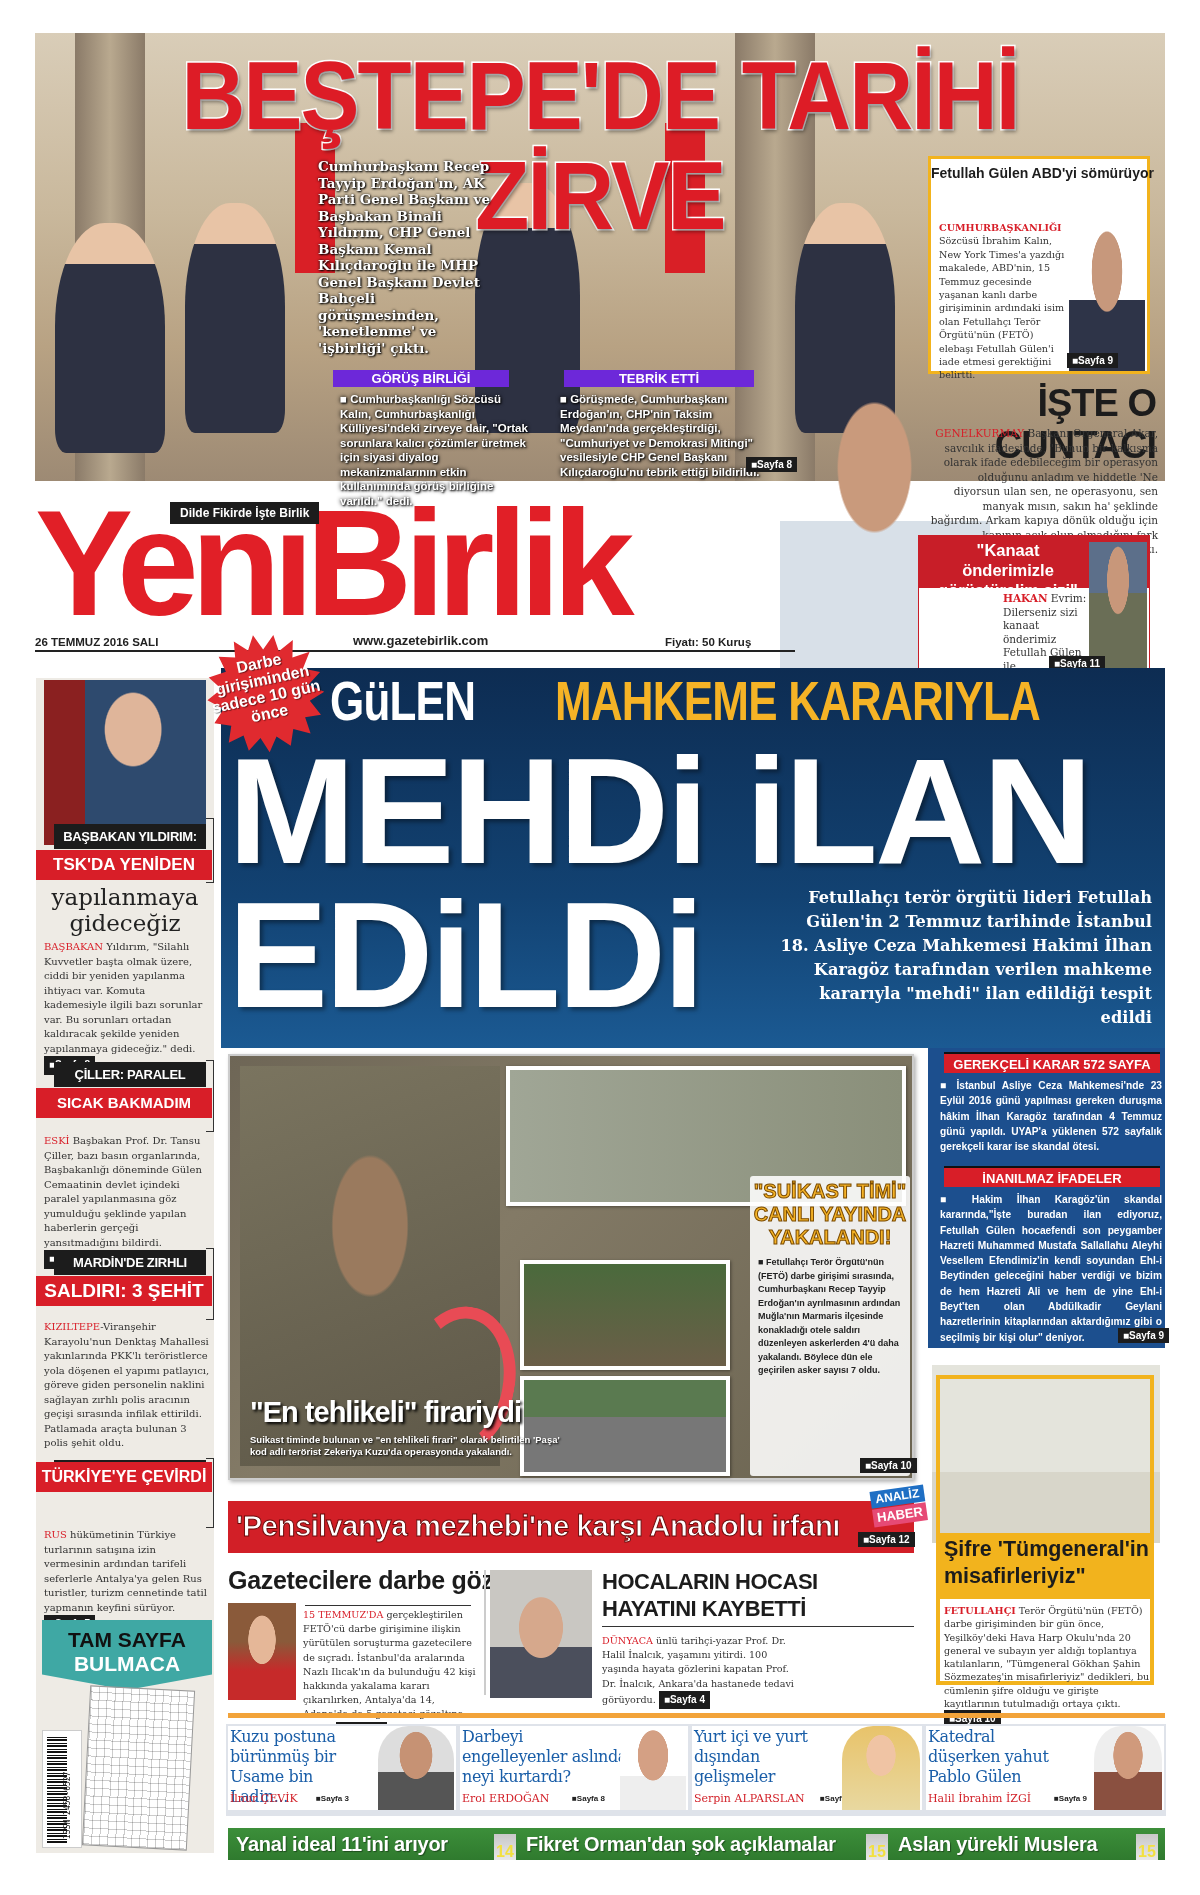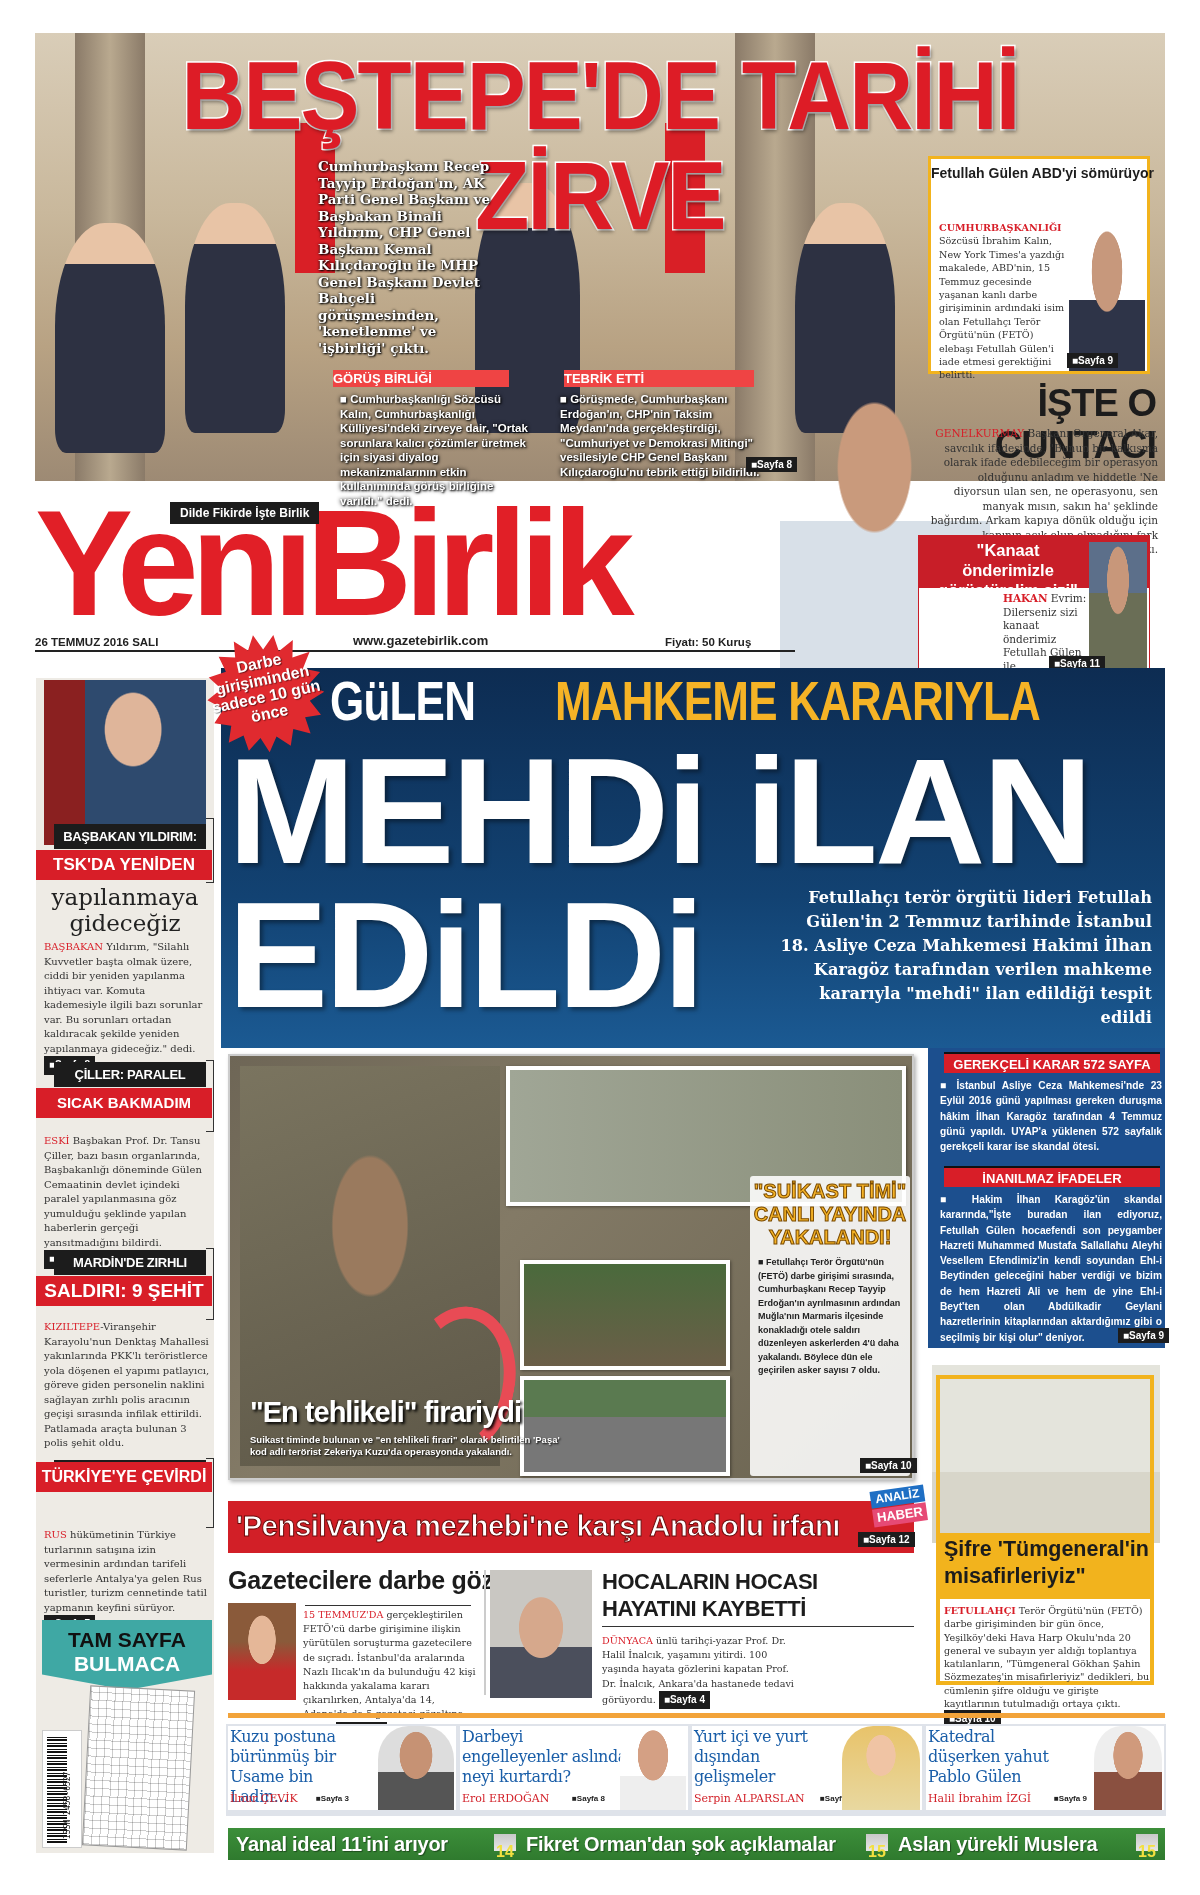--- a/index.html
+++ b/index.html
@@ -8,21 +8,21 @@
 .sayfa{display:inline-block;background:#1c1c1c;color:#fff;font-weight:bold;font-size:10px;padding:2px 5px;font-family:"Liberation Sans",sans-serif;white-space:nowrap}
 .sayfa::before{content:"\25A0 ";}
 .red{color:#d81e28}
 
 #top-band{left:35px;top:33px;width:1130px;height:448px;background:linear-gradient(180deg,#d9cdb8 0%,#c9b89c 40%,#b8a283 70%,#9d8a74 100%);overflow:hidden}
 .curtain{position:absolute;top:0;height:448px;background:linear-gradient(90deg,#8a7a68,#b9a98f,#8a7a68)}
 .person{position:absolute;border-radius:45% 45% 10% 10%;background:linear-gradient(180deg,#e8c4a6 0 18%,#2d3142 18% 100%)}
 .flag{position:absolute;background:#d91f26}
 #main-title{left:40px;top:46px;width:1120px;height:100px;font-family:"Liberation Sans",sans-serif;font-weight:900;font-size:96px;line-height:100px;color:#dd1c26;text-align:center;letter-spacing:-2px;-webkit-text-stroke:3px #fff;paint-order:stroke fill;transform:scaleX(0.92);text-shadow:2px 3px 4px rgba(0,0,0,.4)}
 #summit-caption{left:318px;top:158px;width:178px;font-family:"DejaVu Serif",serif;font-weight:bold;font-size:13.5px;line-height:16.5px;color:#fff;text-shadow:1px 1px 2px #000,0 0 3px #000}
-.subhead-bar{position:absolute;height:17px;background:#ef4444;color:#fff;font-weight:bold;font-size:13px;line-height:17px}
+.subhead-bar{position:absolute;height:17px;background:#6d28d9;color:#fff;font-weight:bold;font-size:13px;text-align:center;line-height:17px}
 .subtext{position:absolute;font-size:11.5px;line-height:14.5px;color:#fff;text-shadow:1px 1px 2px #000,0 0 4px #000;font-weight:bold;font-stretch:condensed}
 
 #gulen-box{left:928px;top:156px;width:222px;height:218px;background:#fff;border:3px solid #f2b31d}
 #gulen-title{position:absolute;left:0;top:2px;width:252px;font-weight:bold;font-size:14px;line-height:24px;color:#1c1c1c}
 #gulen-text{position:absolute;left:8px;top:62px;width:128px;font-family:"DejaVu Serif",serif;font-size:9.6px;line-height:13.4px;color:#333}
 #gulen-photo{position:absolute;left:138px;top:70px;width:76px;height:142px;background:radial-gradient(ellipse at 50% 30%,#c7987c 0 28%,transparent 29%),linear-gradient(180deg,#fff 0 50%,#2e3448 50%)}
 
 #cuntaci-title{left:906px;top:382px;width:250px;font-weight:900;font-size:38px;line-height:42px;color:#1c1c1c;letter-spacing:-1px;text-align:right}
 #cuntaci-text{left:930px;top:426px;width:228px;font-family:"DejaVu Serif",serif;font-size:10.5px;line-height:14.5px;color:#333;text-align:right}
 #general-photo{left:780px;top:400px;width:210px;height:270px;background:radial-gradient(ellipse at 45% 25%,#c99a7c 0 22%,transparent 23%),linear-gradient(180deg,transparent 0 45%,#d8e0e8 45%)}
@@ -101,21 +101,21 @@
 #columnists{left:226px;top:1724px;width:940px;height:92px;background:#dfe3ea}
 .colm{position:absolute;top:2px;height:84px;background:#fff}
 .colm-title{position:absolute;left:2px;top:1px;font-family:"DejaVu Serif",serif;font-size:16px;line-height:20px;color:#1a5ea8;letter-spacing:-0.4px}
 .colm-name{position:absolute;left:2px;top:66px;font-family:"DejaVu Serif",serif;font-size:11px;color:#d21f27;white-space:nowrap}
 .colm-sayfa{position:absolute;top:68px;font-size:8px;font-weight:bold;color:#222;white-space:nowrap}
 .colm-sayfa::before{content:"\25A0";}
 .colm-photo{position:absolute;top:0;height:84px;border-radius:40% 40% 0 0}
 
 #sports{left:228px;top:1828px;width:937px;height:32px;background:linear-gradient(180deg,#3c8f3a,#2f7a2e)}
 .sport{position:absolute;top:0;height:32px;font-weight:900;font-size:20px;line-height:32px;color:#fff;padding-left:8px;white-space:nowrap;letter-spacing:-0.3px;text-shadow:1px 1px 1px rgba(0,0,0,.4)}
-.sportnum{position:absolute;top:6px;width:22px;height:17px;background:linear-gradient(180deg,#c8c8c8,#e8e8e8);color:#f2e040;font-weight:900;font-size:16px;text-align:center;line-height:36px}
+.sportnum{position:absolute;top:6px;width:22px;height:26px;background:linear-gradient(180deg,#c8c8c8,#e8e8e8);color:#f2e040;font-weight:900;font-size:16px;text-align:center;line-height:36px}
 </style>
 </head>
 <body>
 
 <div id="top-band" class="abs">
   <div class="curtain" style="left:40px;width:70px"></div>
   <div class="curtain" style="left:700px;width:80px"></div>
   <div class="flag" style="left:260px;top:90px;width:40px;height:150px"></div>
   <div class="flag" style="left:630px;top:90px;width:40px;height:150px"></div>
   <div class="person" style="left:20px;top:190px;width:110px;height:230px"></div>
@@ -165,21 +165,21 @@
 <div class="lbracket" style="top:818px;height:65px"></div>
 <div id="yapilanma" class="abs">yapılanmaya gideceğiz</div>
 <div class="ltext" style="top:940px"><span class="red">BAŞBAKAN</span><span> Yıldırım, "Silahlı Kuvvetler başta olmak üzere, ciddi bir yeniden yapılanma ihtiyacı var. Komuta kademesiyle ilgili bazı sorunlar var. Bu sorunları ortadan kaldıracak şekilde yeniden yapılanmaya gideceğiz." dedi.</span> <span class="sayfa">Sayfa 8</span></div>
 
 <div class="lblack" style="top:1062px">ÇİLLER: PARALEL YAPIYA HİÇ</div>
 <div class="lred" style="top:1088px;font-size:15px">SICAK BAKMADIM</div>
 <div class="lbracket" style="top:1060px;height:72px"></div>
 <div class="ltext" style="top:1134px"><span class="red">ESKİ</span><span> Başbakan Prof. Dr. Tansu Çiller, bazı basın organlarında, Başbakanlığı döneminde Gülen Cemaatinin devlet içindeki paralel yapılanmasına göz yumulduğu şeklinde yapılan haberlerin gerçeği yansıtmadığını bildirdi.</span> <span class="sayfa">Sayfa 10</span></div>
 
 <div class="lblack" style="top:1250px">MARDİN'DE ZIRHLI ARACA</div>
-<div class="lred" style="top:1276px;font-size:19px">SALDIRI: 9 ŞEHİT</div>
+<div class="lred" style="top:1276px;font-size:19px">SALDIRI: 3 ŞEHİT</div>
 <div class="lbracket" style="top:1248px;height:72px"></div>
 <div class="ltext" style="top:1320px"><span class="red">KIZILTEPE</span><span>-Viranşehir Karayolu'nun Denktaş Mahallesi yakınlarında PKK'lı teröristlerce yola döşenen el yapımı patlayıcı, göreve giden personelin naklini sağlayan zırhlı polis aracının geçişi sırasında infilak ettirildi. Patlamada araçta bulunan 3 polis şehit oldu.</span></div>
 
 <div class="lblack" style="top:1460px">RUS TURİST ROTASINI</div>
 <div class="lred" style="top:1462px;font-size:16px">TÜRKİYE'YE ÇEVİRDİ</div>
 <div class="lbracket" style="top:1458px;height:70px"></div>
 <div class="ltext" style="top:1528px"><span class="red">RUS</span><span> hükümetinin Türkiye turlarının satışına izin vermesinin ardından tarifeli seferlerle Antalya'ya gelen Rus turistler, turizm cennetinde tatil yapmanın keyfini sürüyor.</span> <span class="sayfa">Sayfa 7</span></div>
 
 <div id="bulmaca" class="abs">
   <div id="bulmaca-t1">TAM SAYFA</div>

